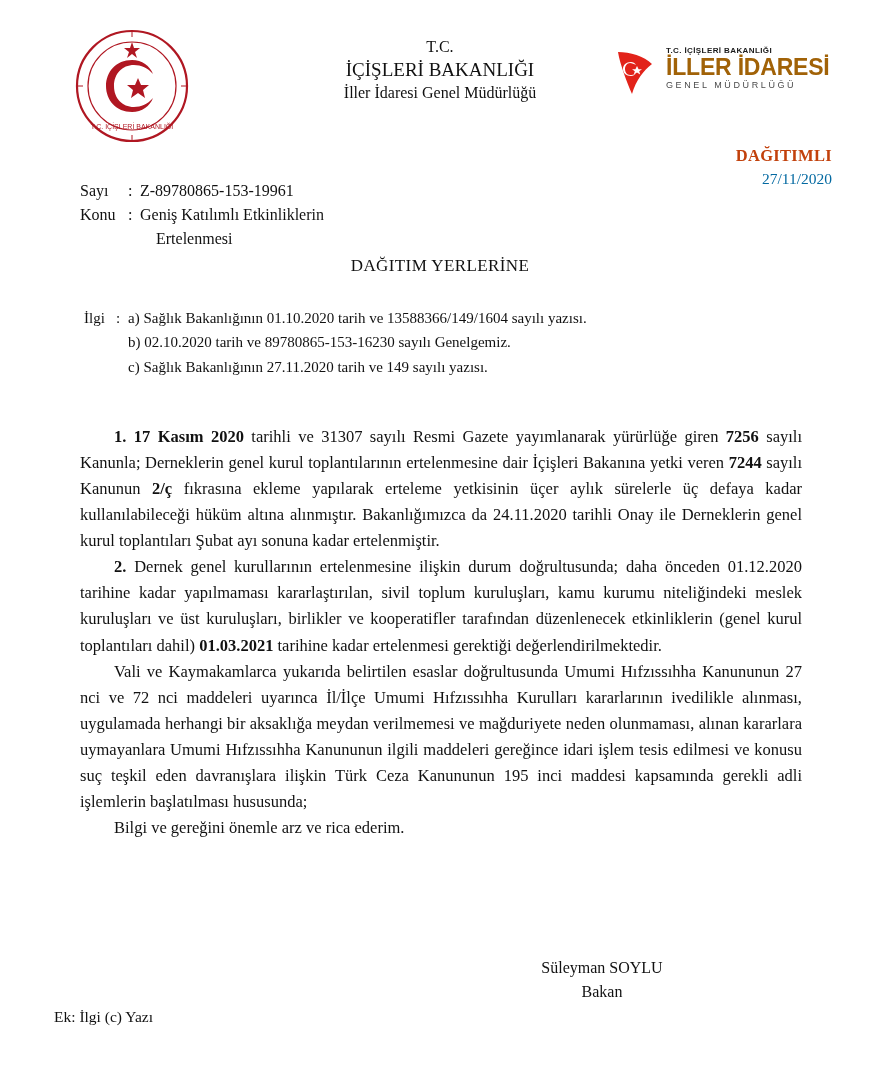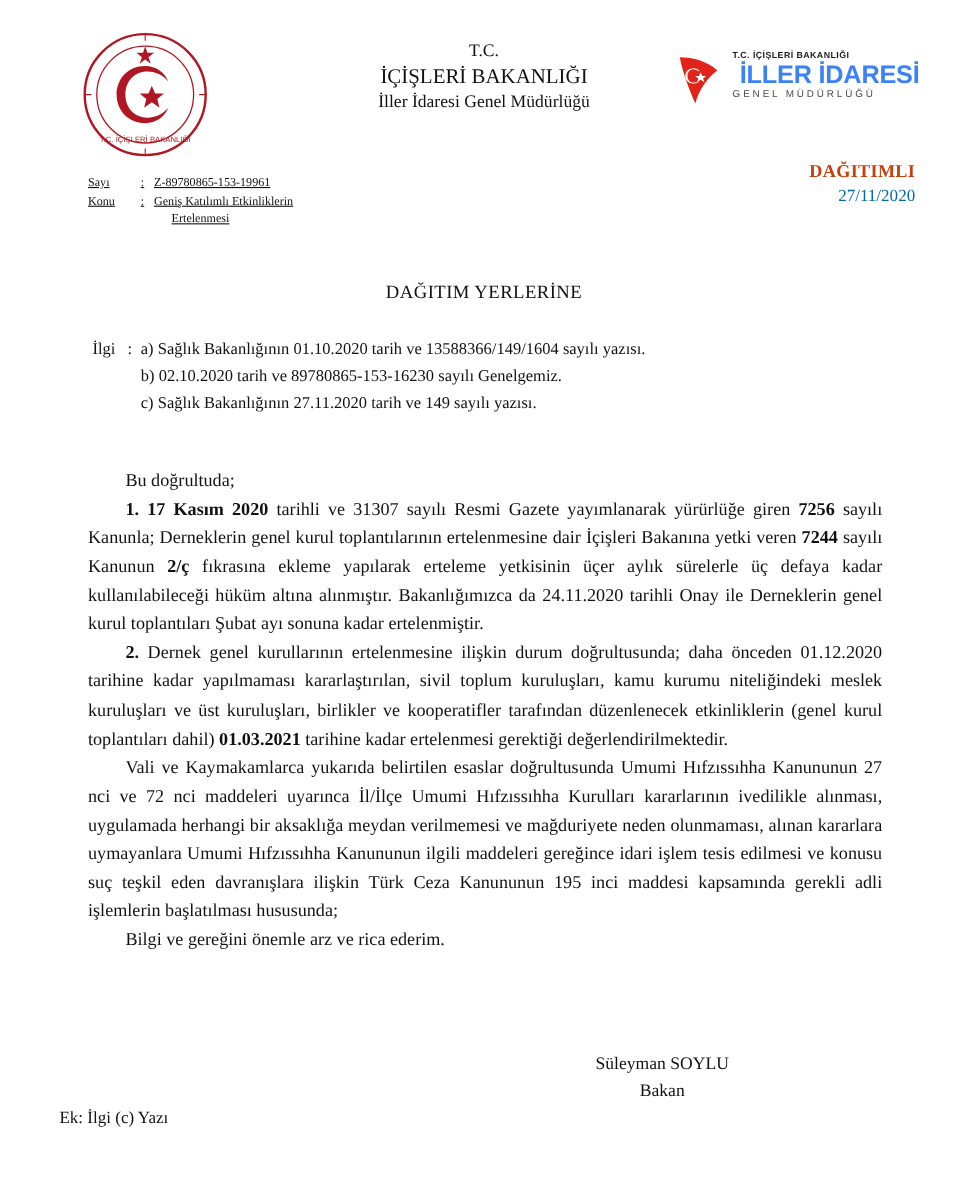--- a/index.html
+++ b/index.html
@@ -73,23 +73,22 @@
     font-size: 8px;
     letter-spacing: 0.4px;
     color: #1a1a1a;
     font-weight: bold;
   }
   .logo-text .t2 {
     font-family: "Liberation Sans", sans-serif;
     font-size: 23px;
     font-weight: bold;
     letter-spacing: -0.2px;
-    color: #3b82f6;
+    color: #a16207;
     line-height: 1.05;
-    text-align: right;
   }
   .logo-text .t3 {
     font-family: "Liberation Sans", sans-serif;
     font-size: 9px;
     letter-spacing: 2.6px;
     color: #4a4a4a;
     margin-top: 1px;
   }
 
   
@@ -107,24 +106,23 @@
     right: 48px;
     top: 170px;
     font-size: 15.5px;
     color: #0369a1;
   }
 
   
   .meta {
     position: absolute;
     left: 80px;
-    top: 158px;
-    font-size: 11px;
+    top: 179px;
+    font-size: 16px;
     line-height: 1.5;
-    text-decoration: underline;
   }
   .meta-row {
     display: flex;
   }
   .meta-label {
     width: 48px;
     flex: 0 0 48px;
   }
   .meta-colon {
     width: 12px;
@@ -284,21 +282,20 @@
       <span class="ilgi-label">İlgi</span>
       <span class="ilgi-colon">:</span>
       <span>a) Sağlık Bakanlığının 01.10.2020 tarih ve 13588366/149/1604 sayılı yazısı.</span>
     </div>
     <div class="ilgi-sub">b) 02.10.2020 tarih ve 89780865-153-16230 sayılı Genelgemiz.</div>
     <div class="ilgi-sub">c) Sağlık Bakanlığının 27.11.2020 tarih ve 149 sayılı yazısı.</div>
   </div>
 
   <div class="body">
 
-    <p>Bu doğrultuda;</p>
 
     <p><span class="b">1. 17 Kasım 2020</span><span> tarihli ve 31307 sayılı Resmi Gazete yayımlanarak yürürlüğe giren </span><span class="b">7256</span><span> sayılı Kanunla; Derneklerin genel kurul toplantılarının ertelenmesine dair İçişleri Bakanına yetki veren </span><span class="b">7244</span><span> sayılı Kanunun </span><span class="b">2/ç</span><span> fıkrasına ekleme yapılarak erteleme yetkisinin üçer aylık sürelerle üç defaya kadar kullanılabileceği hüküm altına alınmıştır. Bakanlığımızca da 24.11.2020 tarihli Onay ile Derneklerin genel kurul toplantıları Şubat ayı sonuna kadar ertelenmiştir.</span></p>
 
     <p><span class="b">2.</span><span> Dernek genel kurullarının ertelenmesine ilişkin durum doğrultusunda; daha önceden 01.12.2020 tarihine kadar yapılmaması kararlaştırılan, sivil toplum kuruluşları, kamu kurumu niteliğindeki meslek kuruluşları ve üst kuruluşları, birlikler ve kooperatifler tarafından düzenlenecek etkinliklerin (genel kurul toplantıları dahil) </span><span class="b">01.03.2021</span><span> tarihine kadar ertelenmesi gerektiği değerlendirilmektedir.</span></p>
 
     <p>Vali ve Kaymakamlarca yukarıda belirtilen esaslar doğrultusunda Umumi Hıfzıssıhha Kanununun 27 nci ve 72 nci maddeleri uyarınca İl/İlçe Umumi Hıfzıssıhha Kurulları kararlarının ivedilikle alınması, uygulamada herhangi bir aksaklığa meydan verilmemesi ve mağduriyete neden olunmaması, alınan kararlara uymayanlara Umumi Hıfzıssıhha Kanununun ilgili maddeleri gereğince idari işlem tesis edilmesi ve konusu suç teşkil eden davranışlara ilişkin Türk Ceza Kanununun 195 inci maddesi kapsamında gerekli adli işlemlerin başlatılması hususunda;</p>
 
     <p>Bilgi ve gereğini önemle arz ve rica ederim.</p>
   </div>
 

